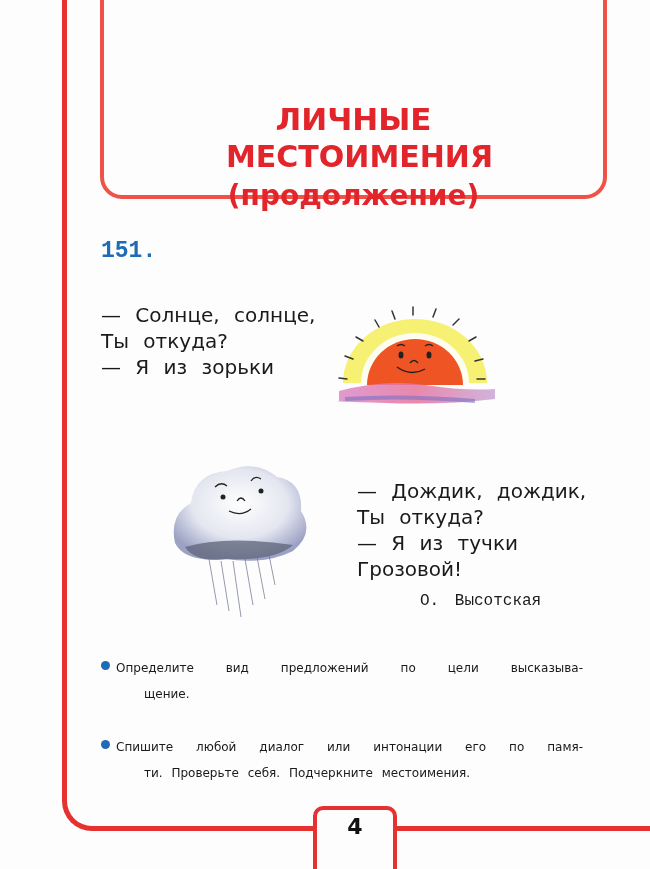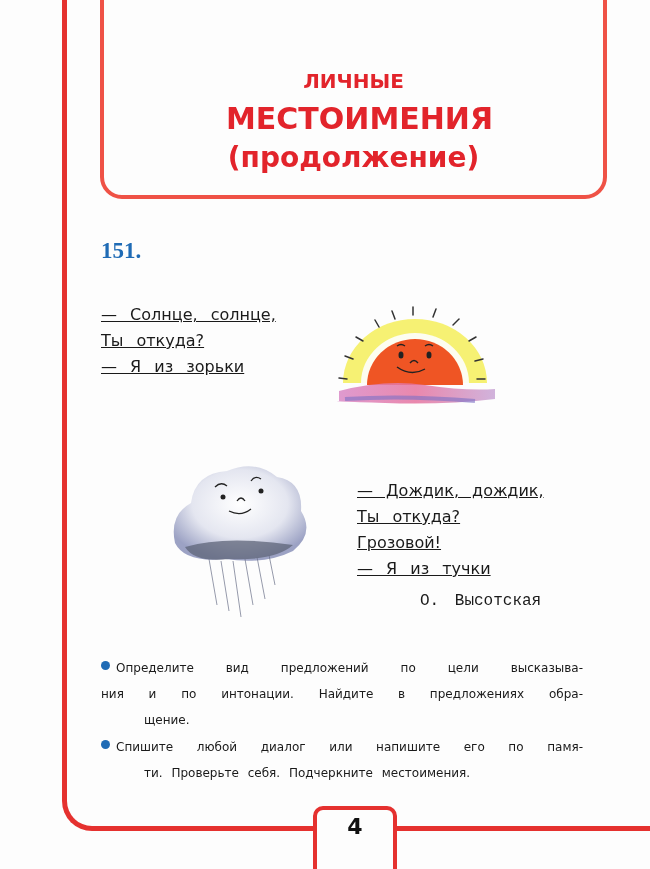--- a/index.html
+++ b/index.html
@@ -37,36 +37,35 @@
     }
     .title-box {
       position: absolute; left: 100px; top: -10px; width: 507px; height: 209px;
       border: 4px solid #ef5246; border-radius: 0 0 22px 22px; box-sizing: border-box;
       text-align: center;
     }
     .title-line {
       display: block; color: #e2242b; font-weight: bold;
       font-family: "DejaVu Sans", sans-serif; letter-spacing: 0px;
     }
-    .t1 { margin-top: 68px; font-size: 20px; line-height: 38px; }
+    .t1 { margin-top: 106px; font-size: 31px; line-height: 38px; }
     .t2 { font-size: 30px; line-height: 38px; margin-left: 12px; }
     .t3 { font-size: 28px; line-height: 40px; }
     .exercise {
       position: absolute; left: 101px; top: 238px;
       display: flex; align-items: baseline;
     }
     .ex-num {
       color: #1f6bb5; font-weight: bold; font-size: 23px; margin-right: 14px;
-      font-family: Liberation Serif, serif;
+      font-family: Liberation Mono, monospace;
     }
     .ex-text { font-size: 16px; word-spacing: 6px; }
     .poem {
-      position: absolute; font-size: 16px; line-height: 26px; word-spacing: 8px;
+      position: absolute; font-size: 20px; line-height: 26px; word-spacing: 8px;
       font-family: "DejaVu Sans", sans-serif;
-      text-decoration: underline;
     }
     .poem1 { left: 101px; top: 302px; }
     .poem2 { left: 357px; top: 478px; }
     .poem-line { display: block; white-space: nowrap; }
     .author {
       position: absolute; left: 420px; top: 592px; font-size: 16px; word-spacing: 6px; font-family: Liberation Mono, monospace;
     }
     .task {
       position: absolute; left: 101px; width: 482px; font-size: 12px; line-height: 26px;
       text-align: justify; word-spacing: 5px;
@@ -171,32 +170,31 @@
     <line x1="68" y1="106" x2="76" y2="162"></line>
     <line x1="80" y1="104" x2="88" y2="150"></line>
     <line x1="92" y1="102" x2="100" y2="144"></line>
     <line x1="104" y1="100" x2="110" y2="130"></line>
   </g>
 </svg>
 
 <div class="poem poem2">
   <span class="poem-line">— Дождик, дождик,</span>
   <span class="poem-line">Ты откуда?</span>
+  <span class="poem-line">— Я из тучки</span>
   <span class="poem-line">Грозовой!</span>
-  <span class="poem-line">— Я из тучки</span>
 </div>
 
 <div class="author">О. Высотская</div>
 
 <div class="task task1">
   <span class="task-line"><span class="bullet"></span><span>Определите вид предложений по цели высказыва-</span></span>
-  <span class="task-line">ния и по интонации. Найдите в предложениях обра-</span>
   <span class="task-line last">щение.</span>
 </div>
 
 <div class="task task2">
-  <span class="task-line"><span class="bullet"></span><span>Спишите любой диалог или напишите его по памя-</span></span>
+  <span class="task-line"><span class="bullet"></span><span>Спишите любой диалог или интонации его по памя-</span></span>
   <span class="task-line last">ти. Проверьте себя. Подчеркните местоимения.</span>
 </div>
 
 <div class="page-box">
   <span class="page-num">4</span>
 </div>
 
 </body></html>

